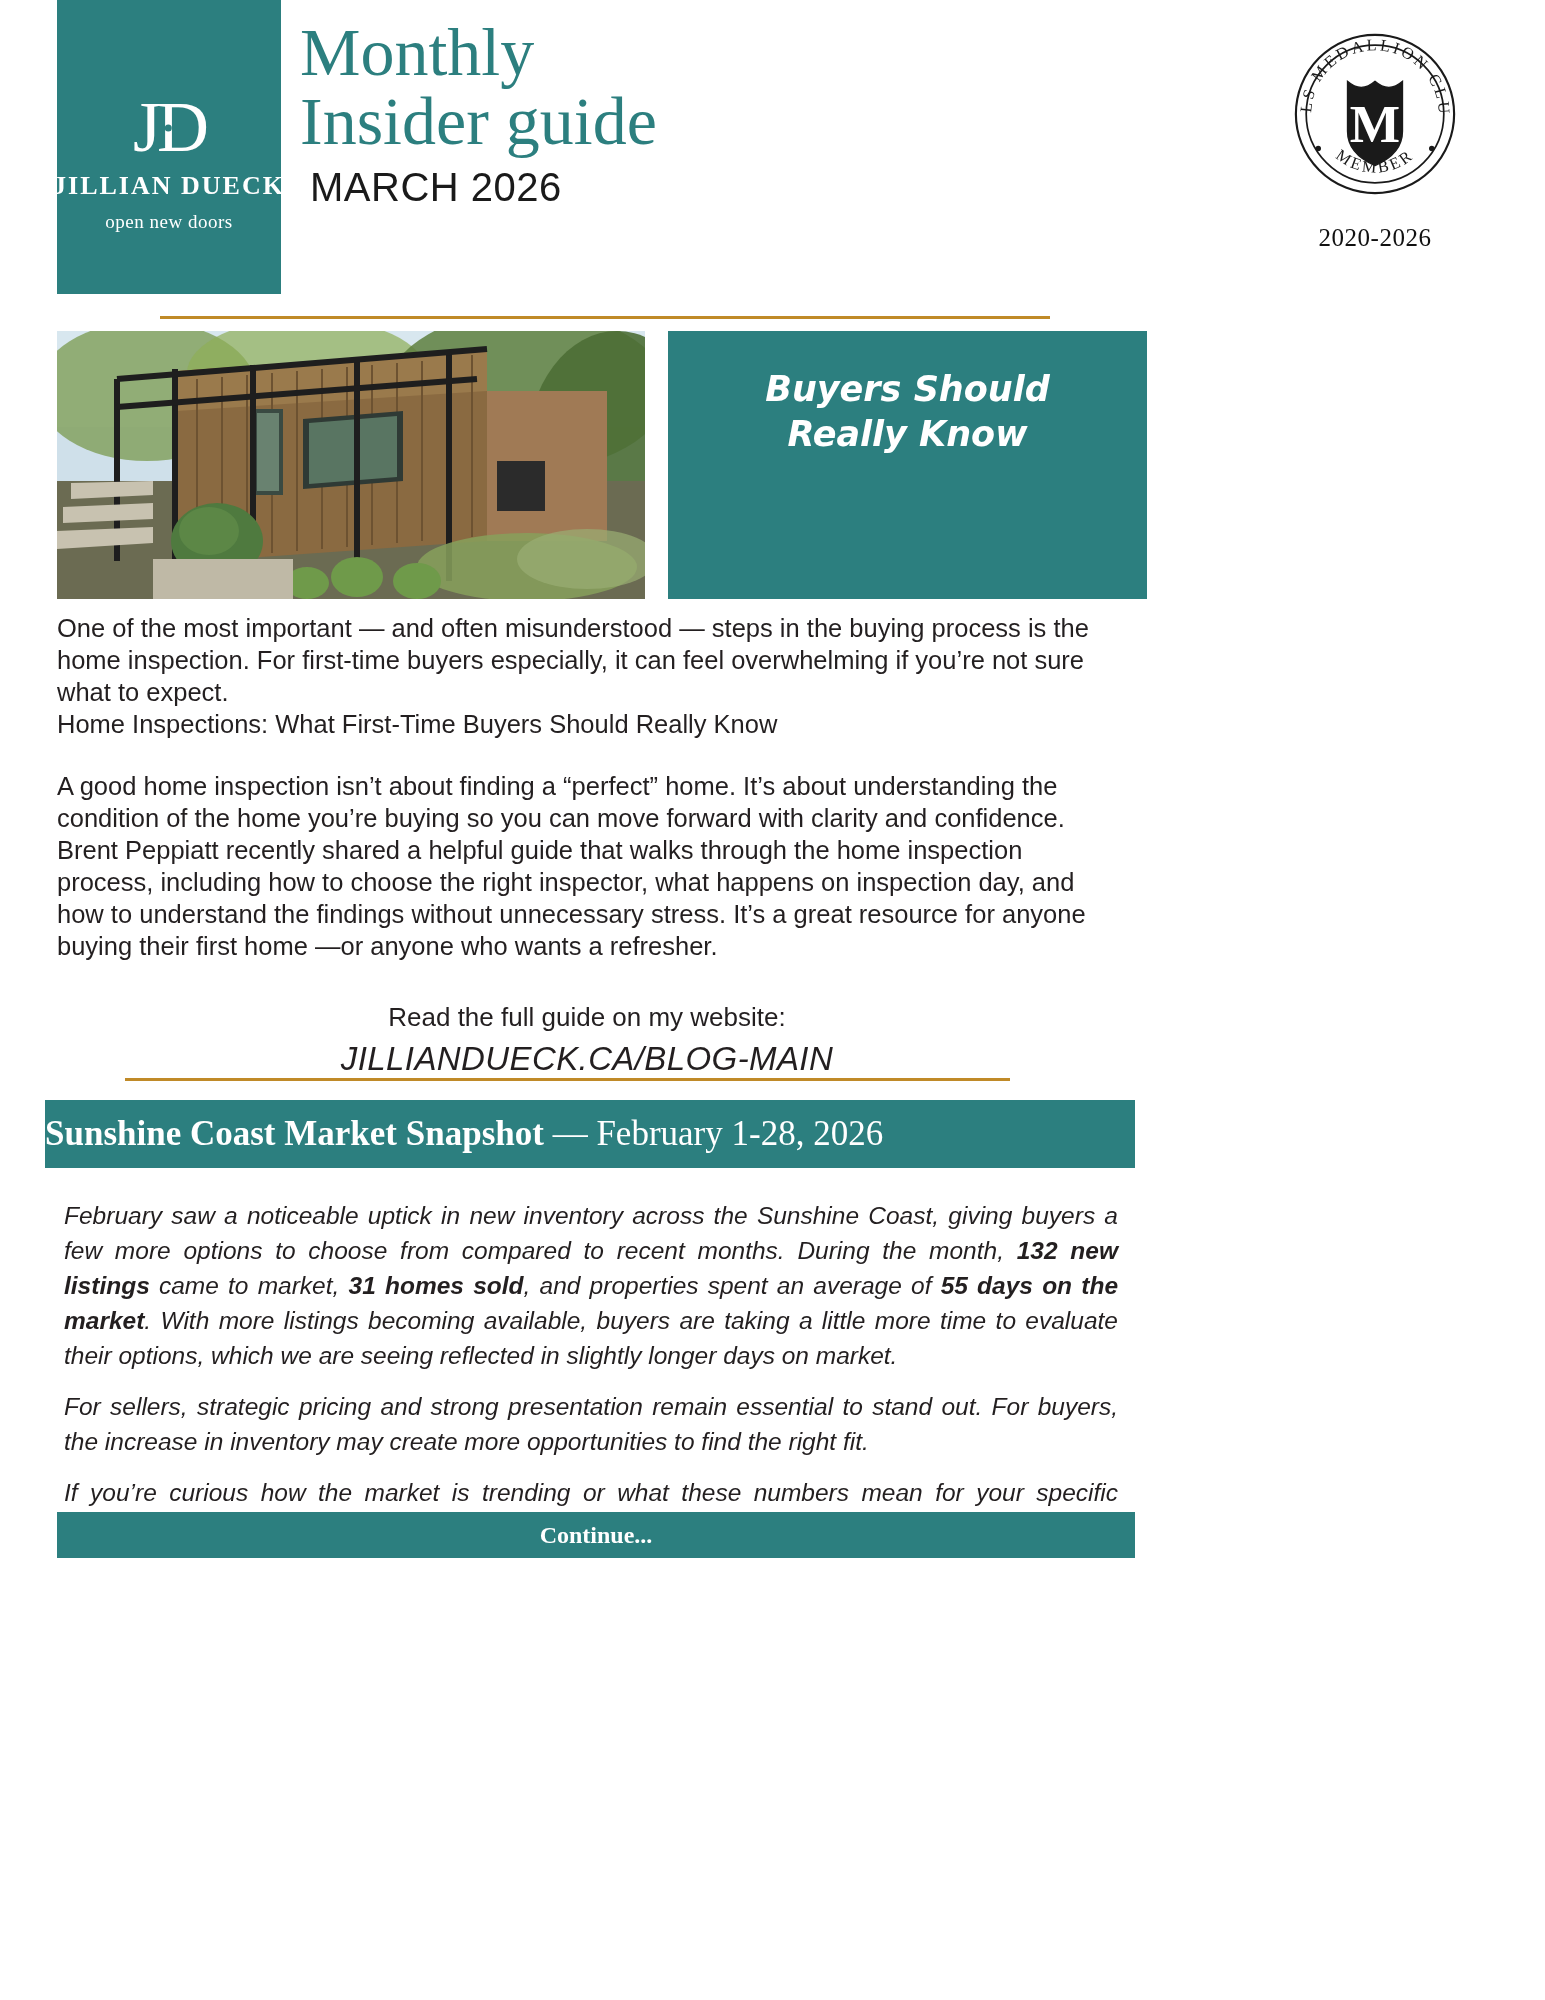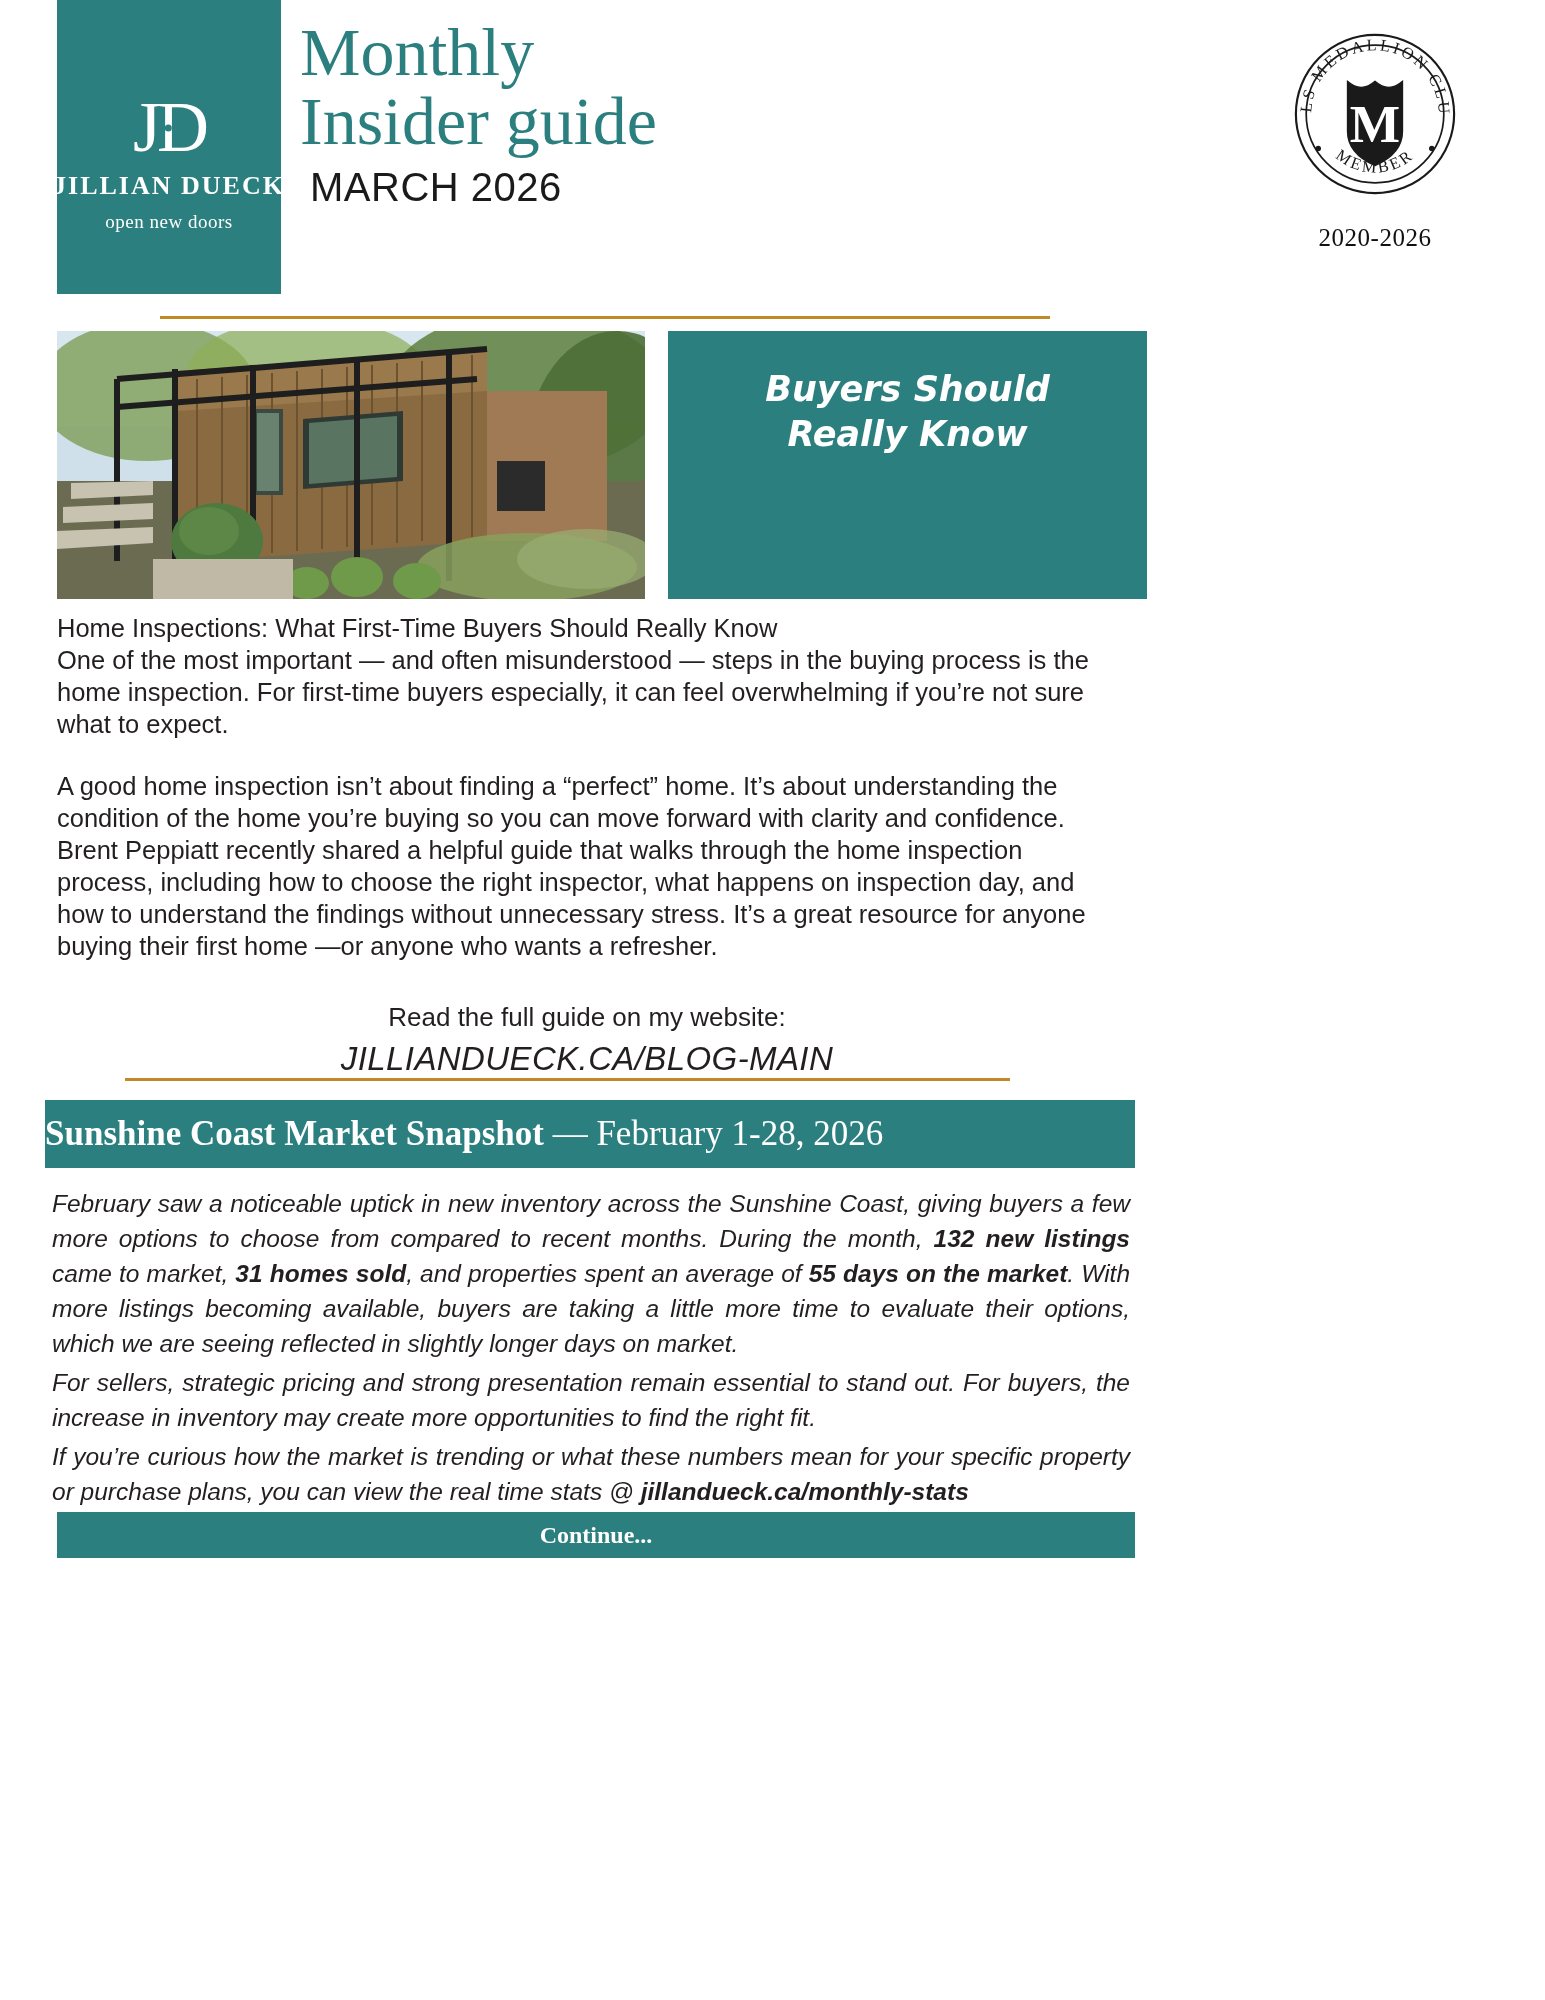--- a/index.html
+++ b/index.html
@@ -139,21 +139,21 @@
   }
   .snap-band-title b { font-weight: 700; }
   .snap-band-title span.light { font-weight: 400; }
 
   .snap-body {
     position: absolute; left: 48px; top: 1182px; width: 1086px;
     font-family: "Liberation Sans", sans-serif;
     font-size: 24.5px; line-height: 35px; color: #231f20;
     font-style: italic; text-align: justify;
   }
-  .snap-body p { margin: 4px; font-style: italic; }
+  .snap-body p { margin: 16px; font-style: italic; }
   .snap-body b { font-weight: 700; }
 
   
   .footer-band {
     position: absolute; left: 57px; top: 1512px;
     width: 1078px; height: 46px;
     background: #2c7f7f;
     display: flex; align-items: center; justify-content: center;
   }
   .footer-text {
@@ -270,22 +270,22 @@
 
     <div class="headline-box">
       <div class="headline-sub">
         <div>Buyers Should</div>
         <div>Really Know</div>
       </div>
     </div>
   </div>
 
   <div class="body-copy">
+    <p>One of the most important — and often misunderstood — steps in the buying process is the home inspection. For first-time buyers especially, it can feel overwhelming if you’re not sure what to expect.</p>
     <p>Home Inspections: What First-Time Buyers Should Really Know</p>
-    <p>One of the most important — and often misunderstood — steps in the buying process is the home inspection. For first-time buyers especially, it can feel overwhelming if you’re not sure what to expect.</p>
     <div class="gap"></div>
     <p>A good home inspection isn’t about finding a “perfect” home. It’s about understanding the condition of the home you’re buying so you can move forward with clarity and confidence. Brent Peppiatt recently shared a helpful guide that walks through the home inspection process, including how to choose the right inspector, what happens on inspection day, and how to understand the findings without unnecessary stress. It’s a great resource for anyone buying their first home —or anyone who wants a refresher.</p>
   </div>
 
   <div class="cta">
     <div class="cta-lead">Read the full guide on my website:</div>
     <div class="cta-url">JILLIANDUECK.CA/BLOG-MAIN</div>
   </div>
 
   <div class="gold-rule-bottom"></div>

